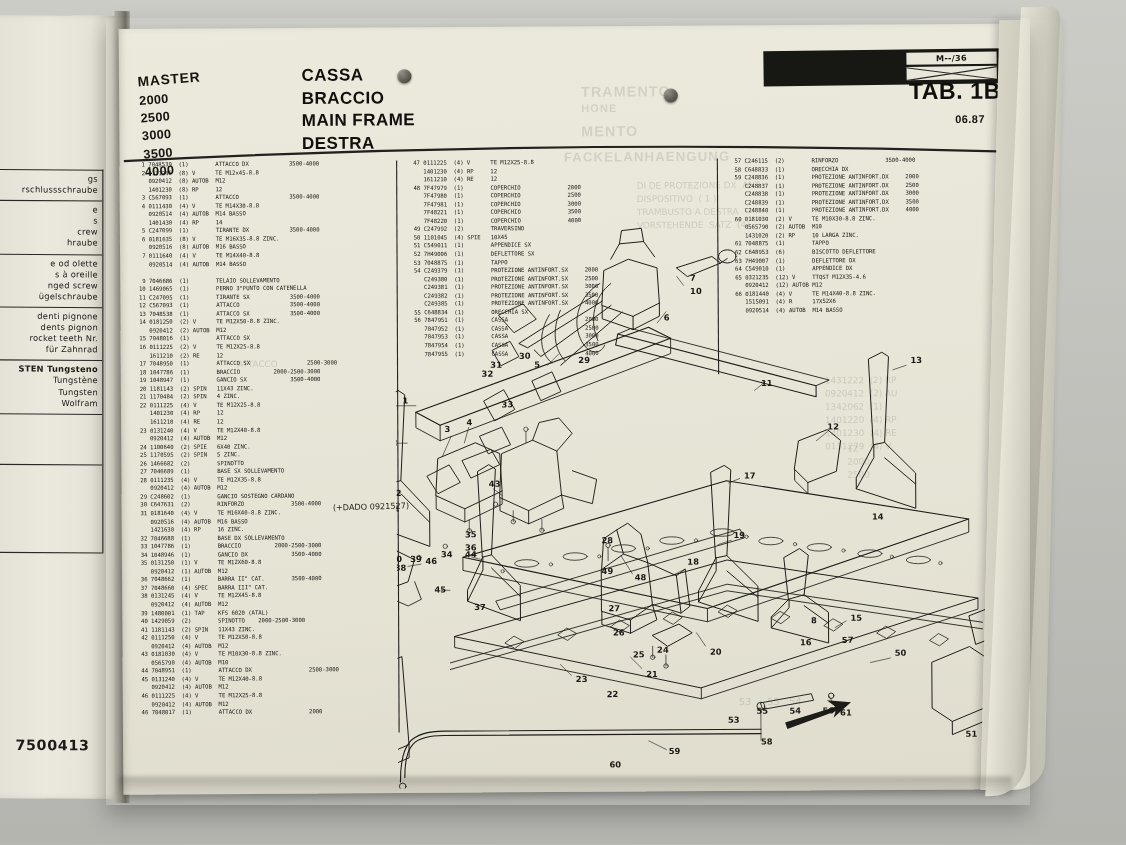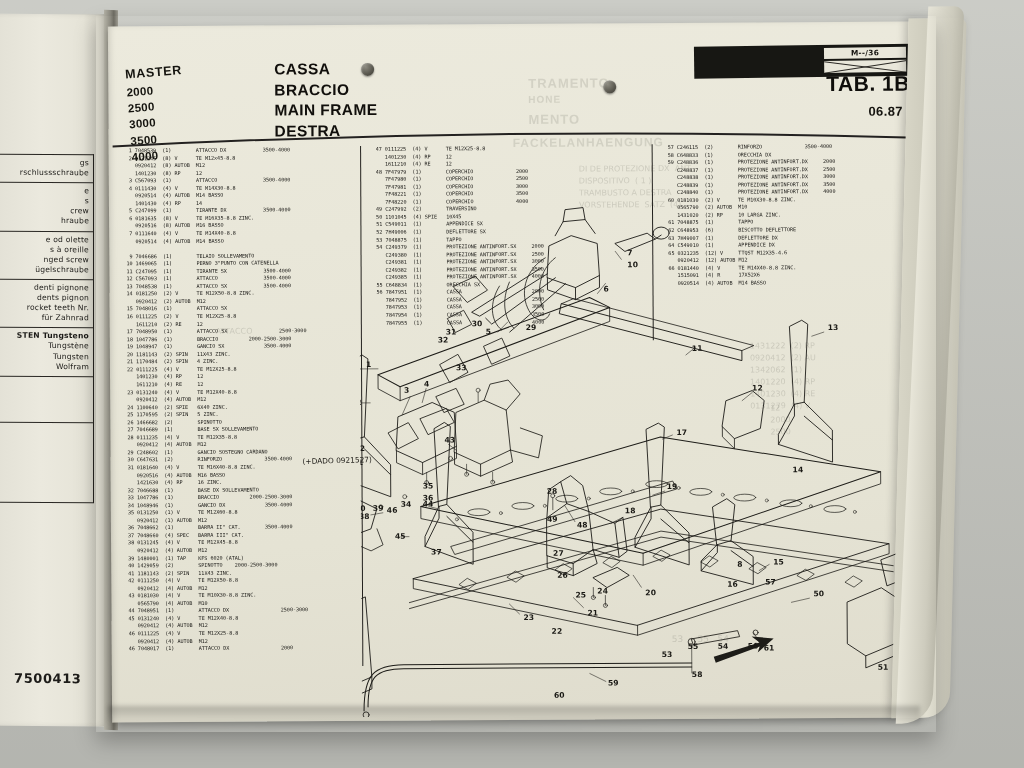--- a/index.html
+++ b/index.html
@@ -177,21 +177,21 @@
   }
   .tab-label {
     position: absolute; left: 718px; top: 50px;
     font-family: "Liberation Sans", sans-serif;
     font-weight: 700; font-size: 21px; color: #0f0e0b;
     letter-spacing: 0.5px;
   }
   .tab-date {
     position: absolute; left: 760px; top: 82px;
     font-family: "Liberation Sans", sans-serif;
-    font-weight: 700; font-size: 13px; color: #15140f;
+    font-weight: 700; font-size: 10px; color: #15140f;
     letter-spacing: 0.4px;
   }
 
   
   .parts {
     position: absolute;
     left: 6px; top: 121px;
     width: 790px; height: 195px;
     font-family: "DejaVu Sans Mono", monospace;
     font-size: 5.15px;

